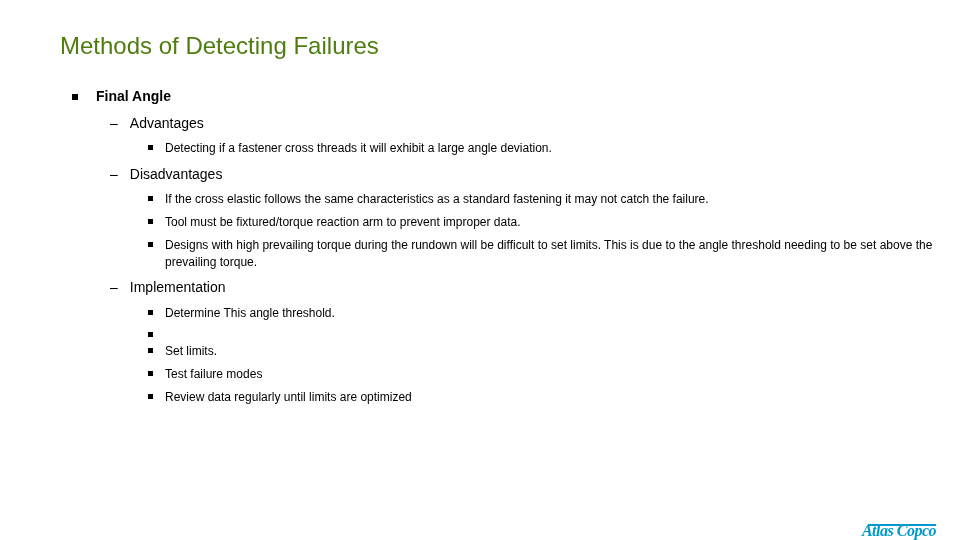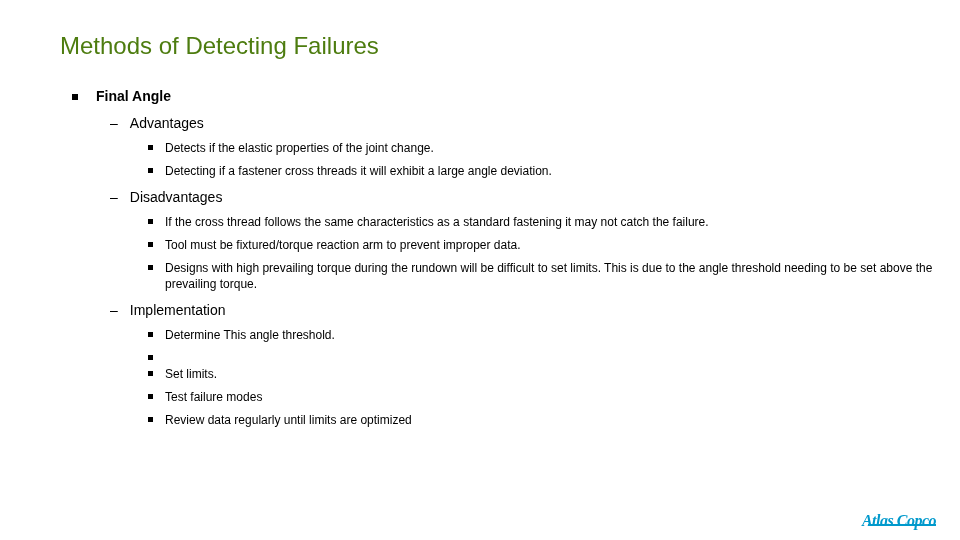--- a/index.html
+++ b/index.html
@@ -79,21 +79,21 @@
       margin-right: 12px;
       flex-shrink: 0;
     }
     .level3-text {
       font-size: 12px;
       line-height: 1.4;
       max-width: 770px;
     }
     .logo {
       position: absolute;
-      bottom: 10px;
+      bottom: 0;
       right: 24px;
       font-family: 'Brush Script MT', cursive;
       font-style: italic;
       font-weight: bold;
       color: #0099cc;
       font-size: 16px;
       letter-spacing: -0.5px;
     }
     .logo-underline {
       position: absolute;
@@ -116,34 +116,30 @@
       <span class="bullet1"></span>
       <span class="level1-text">Final Angle</span>
     </div>
 
     <div class="level2">
       <span class="dash2">–</span>
       <span class="level2-text">Advantages</span>
     </div>
     <div class="level3">
       <span class="bullet3"></span>
-      <span class="level3-text">Detects if the elastic properties of the joint change.</span>
-    </div>
-    <div class="level3">
-      <span class="bullet3"></span>
       <span class="level3-text">Detecting if a fastener cross threads it will exhibit a large angle deviation.</span>
     </div>
 
     <div class="level2">
       <span class="dash2">–</span>
       <span class="level2-text">Disadvantages</span>
     </div>
     <div class="level3">
       <span class="bullet3"></span>
-      <span class="level3-text">If the cross thread follows the same characteristics as a standard fastening it may not catch the failure.</span>
+      <span class="level3-text">If the cross elastic follows the same characteristics as a standard fastening it may not catch the failure.</span>
     </div>
     <div class="level3">
       <span class="bullet3"></span>
       <span class="level3-text">Tool must be fixtured/torque reaction arm to prevent improper data.</span>
     </div>
     <div class="level3">
       <span class="bullet3"></span>
       <span class="level3-text">Designs with high prevailing torque during the rundown will be difficult to set limits.  This is due to the angle threshold needing to be set above the prevailing torque.</span>
     </div>
 

